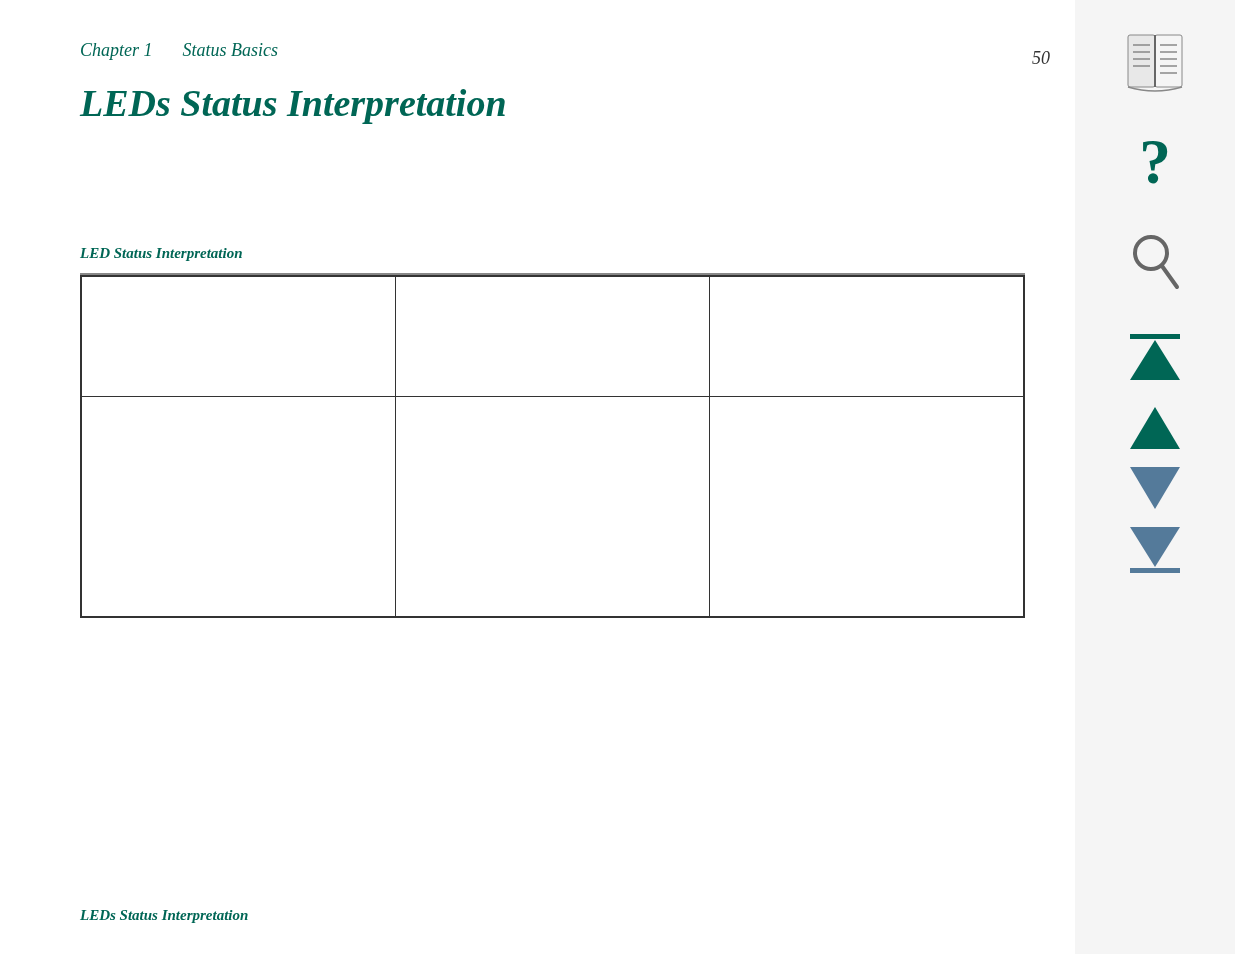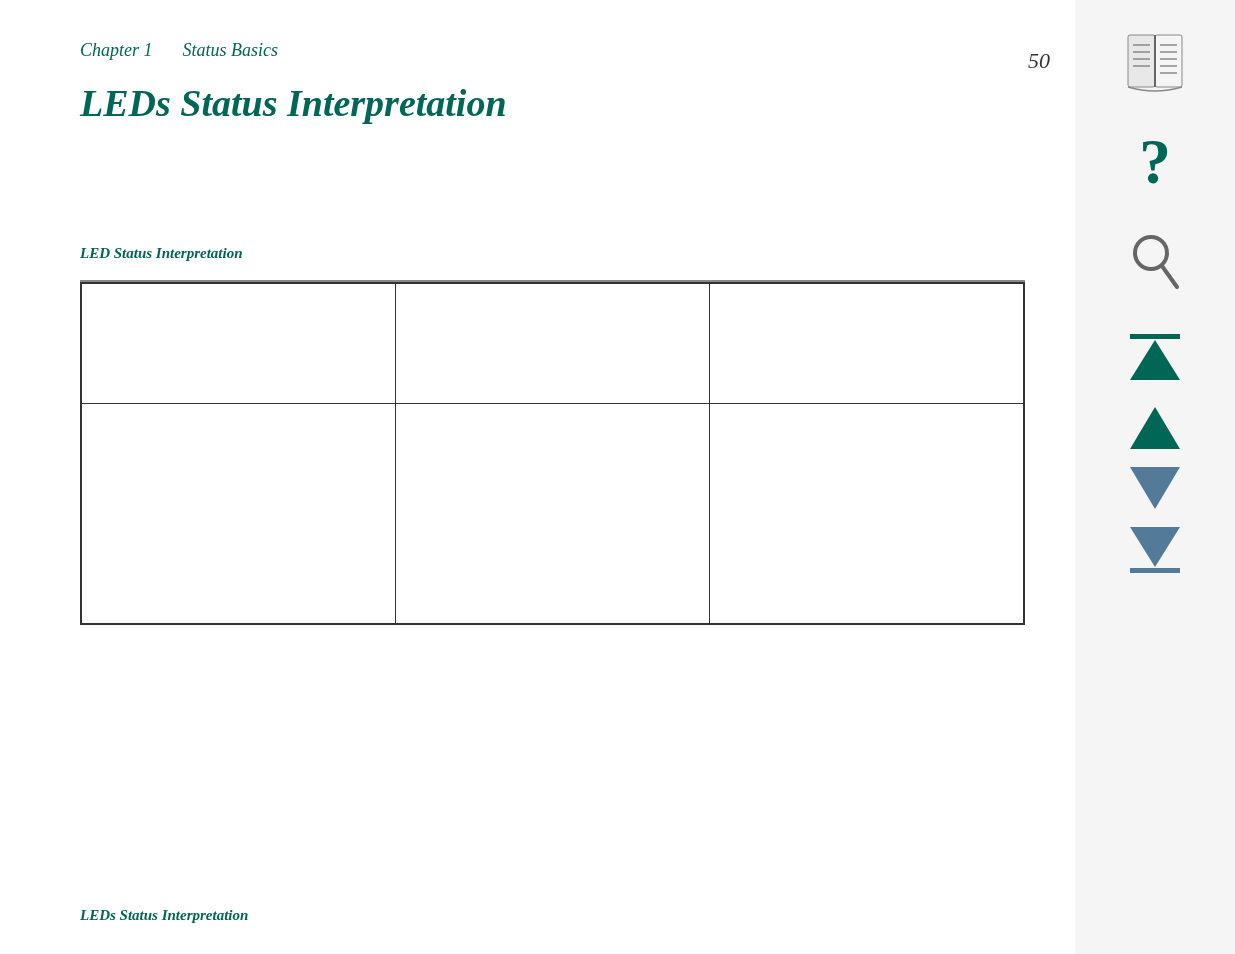--- a/index.html
+++ b/index.html
@@ -38,21 +38,21 @@
       color: #006655;
       margin-bottom: 120px;
     }
 
     .section-label {
       font-style: italic;
       font-weight: bold;
       font-size: 15px;
       color: #006655;
       border-bottom: 2px solid #888;
-      padding-bottom: 18px;
+      padding-bottom: 11px;
       margin-bottom: 0;
       display: block;
     }
 
     .table-container {
       border: 1.5px solid #333;
       border-collapse: collapse;
       width: 100%;
       margin-top: 0;
     }
@@ -188,21 +188,21 @@
     }
 
     .nav-arrow-bottom .bar-bottom {
       width: 50px;
       height: 5px;
       background: #547a9a;
     }
 
     .page-number {
       font-style: italic;
-      font-size: 22px;
+      font-size: 18px;
       color: #333;
       position: absolute;
       top: 48px;
       right: 185px;
     }
   </style>
 </head>
 <body>
 
 <div class="main-content">

